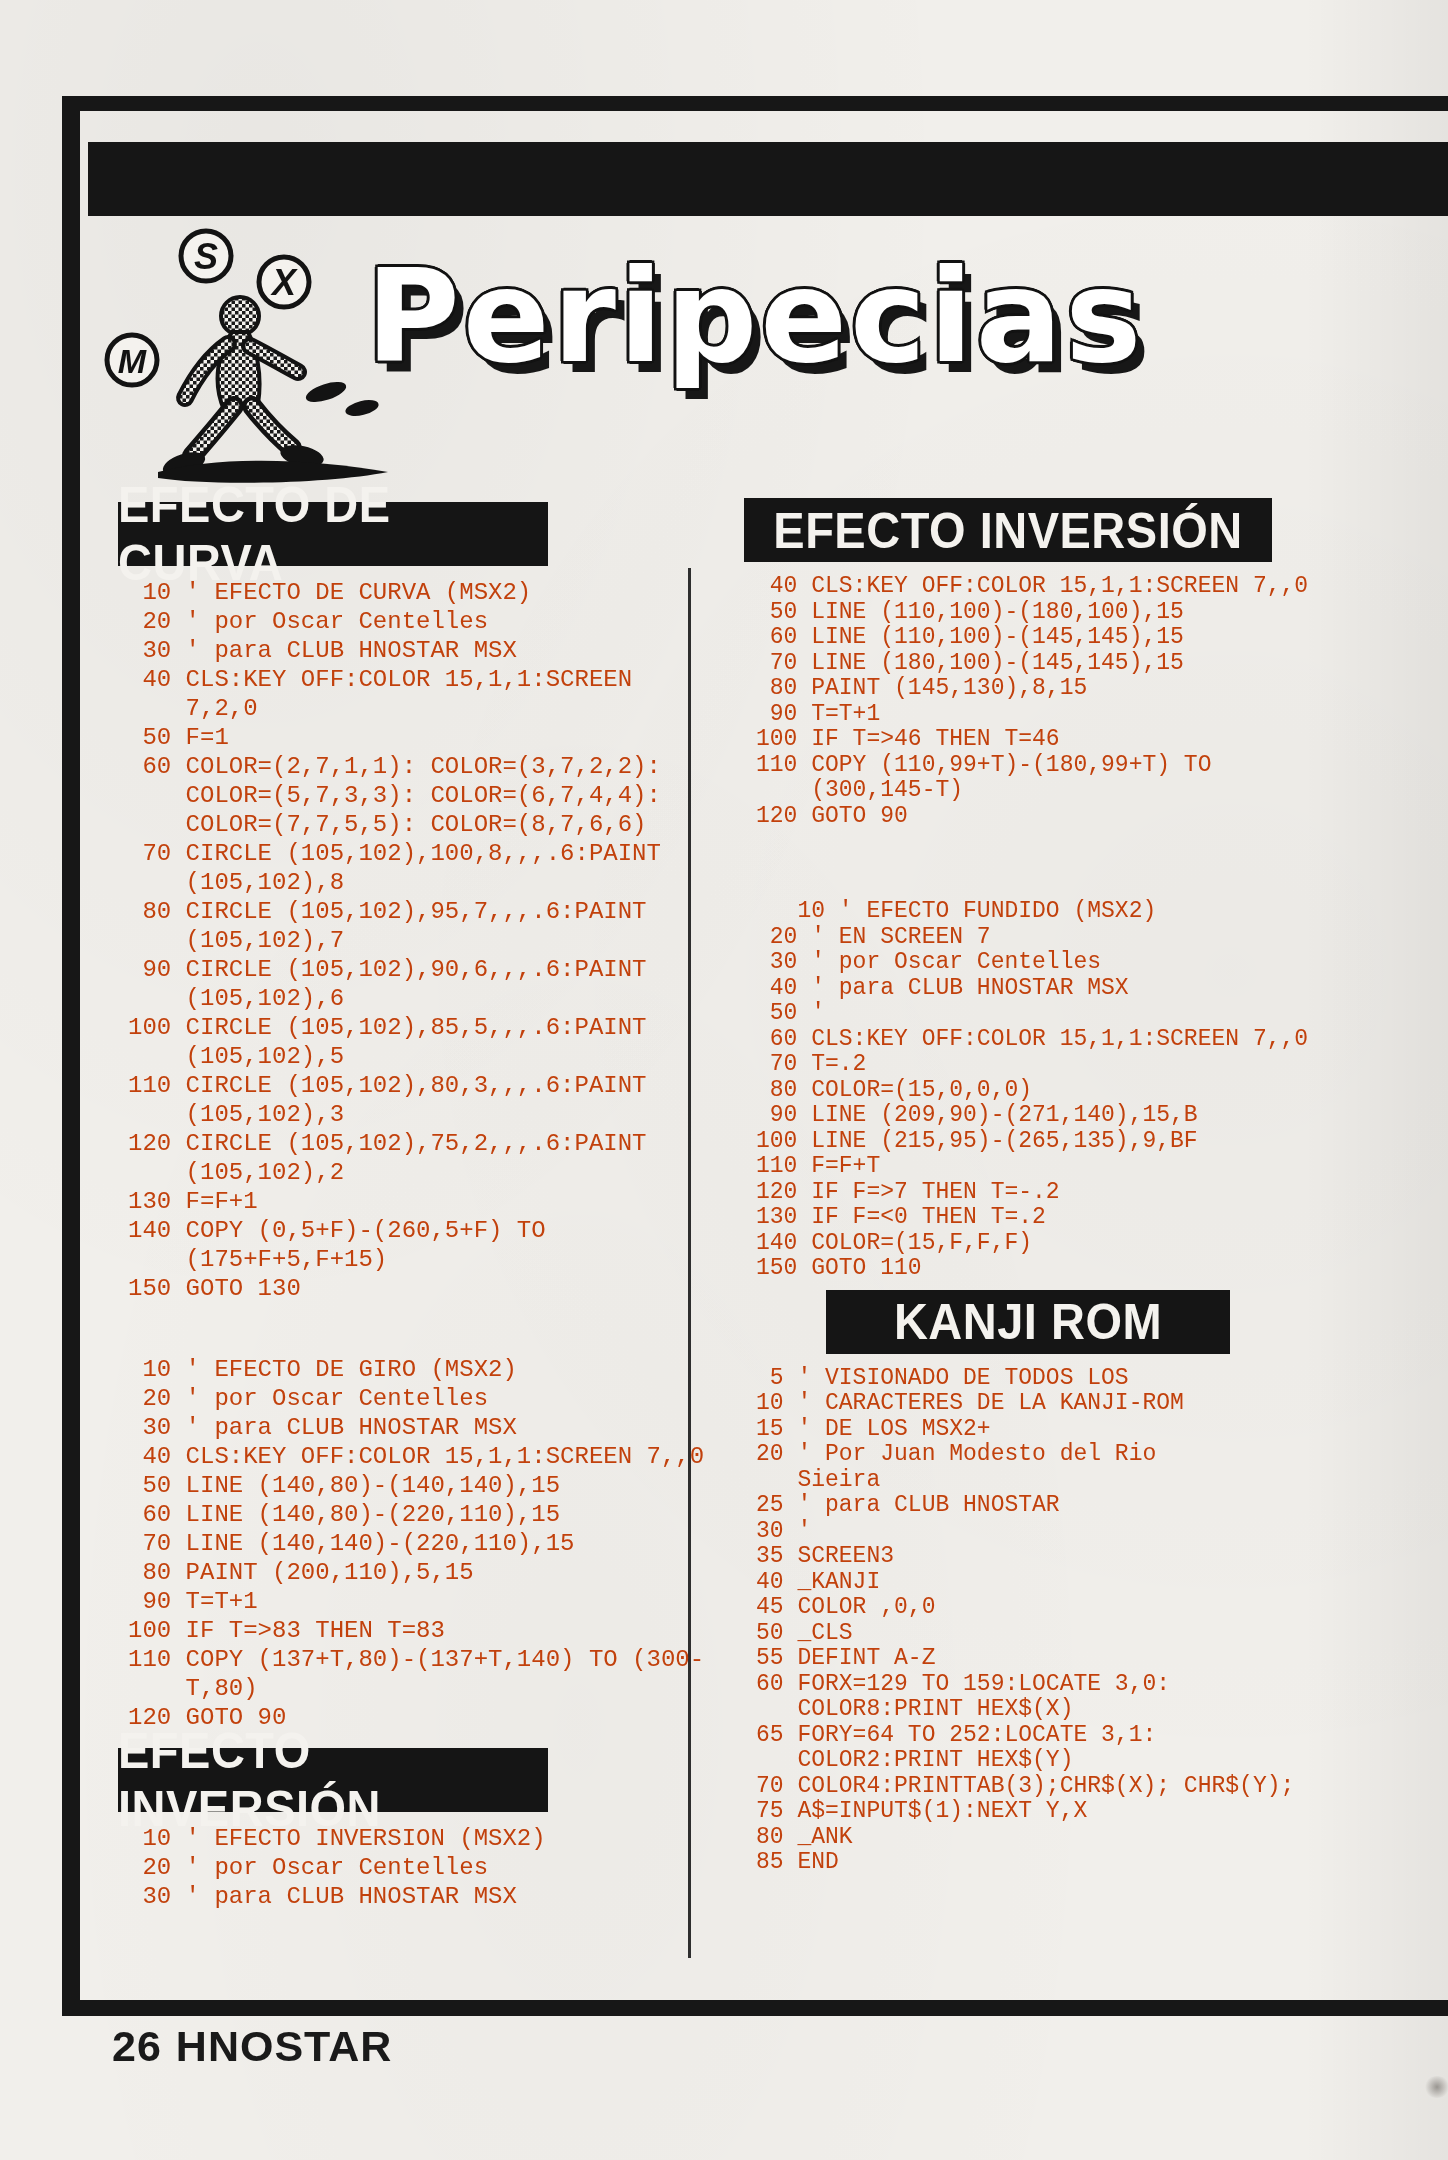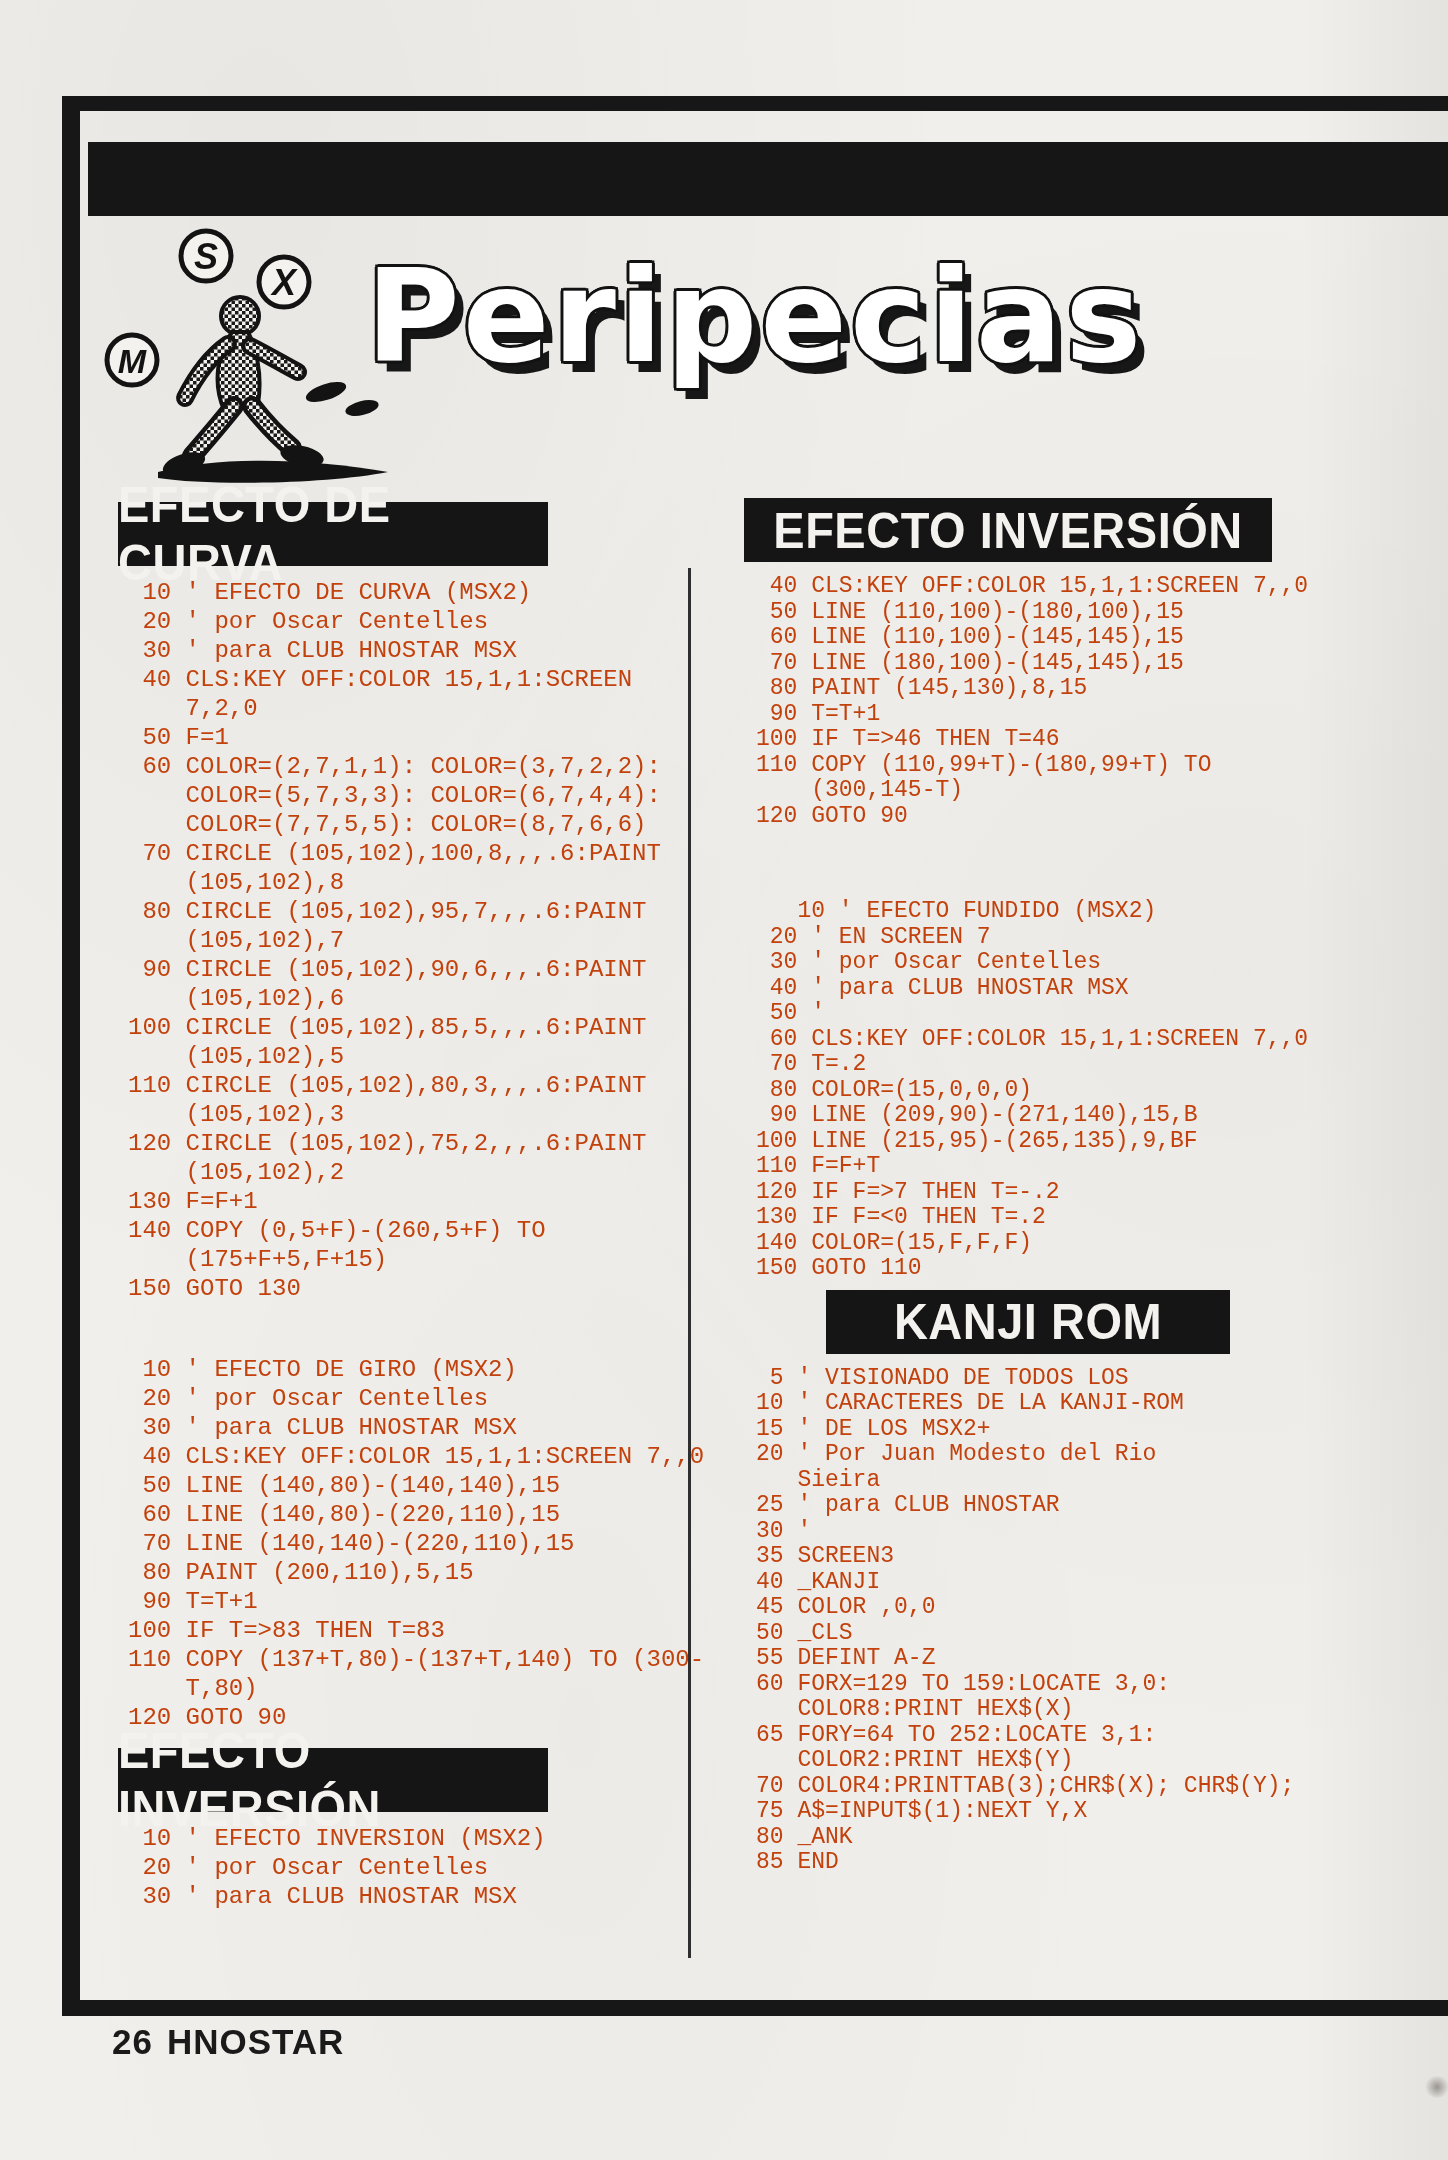--- a/index.html
+++ b/index.html
@@ -60,21 +60,21 @@
   .col-right .sec-1 .section-header{width:528px;margin-left:0;}
   .col-right .sec-1{margin-bottom:70px;}
   .col-right .sec-2 .section-header{width:560px;margin-left:36px;}
   .col-right .sec-2{margin-bottom:8px;}
   .col-right .sec-3 .section-header{width:404px;margin-left:82px;}
   
   .column-divider{position:absolute;left:688px;top:568px;width:3px;height:1390px;background:#2e2e2e;}
   
   .page-footer{
     position:absolute;left:112px;top:2022px;
-    font-weight:bold;font-size:35px;color:#1a1a1a;letter-spacing:1px;
+    font-weight:bold;font-size:43px;color:#1a1a1a;letter-spacing:1px;
   }
   .page-footer .pageno{margin-right:14px;}
   .scan-smudge{
     position:absolute;left:1424px;top:2076px;width:26px;height:22px;border-radius:50%;
     background:radial-gradient(circle, rgba(90,85,80,0.55), rgba(90,85,80,0) 70%);
   }
 </style>
 </head>
 <body>
 

